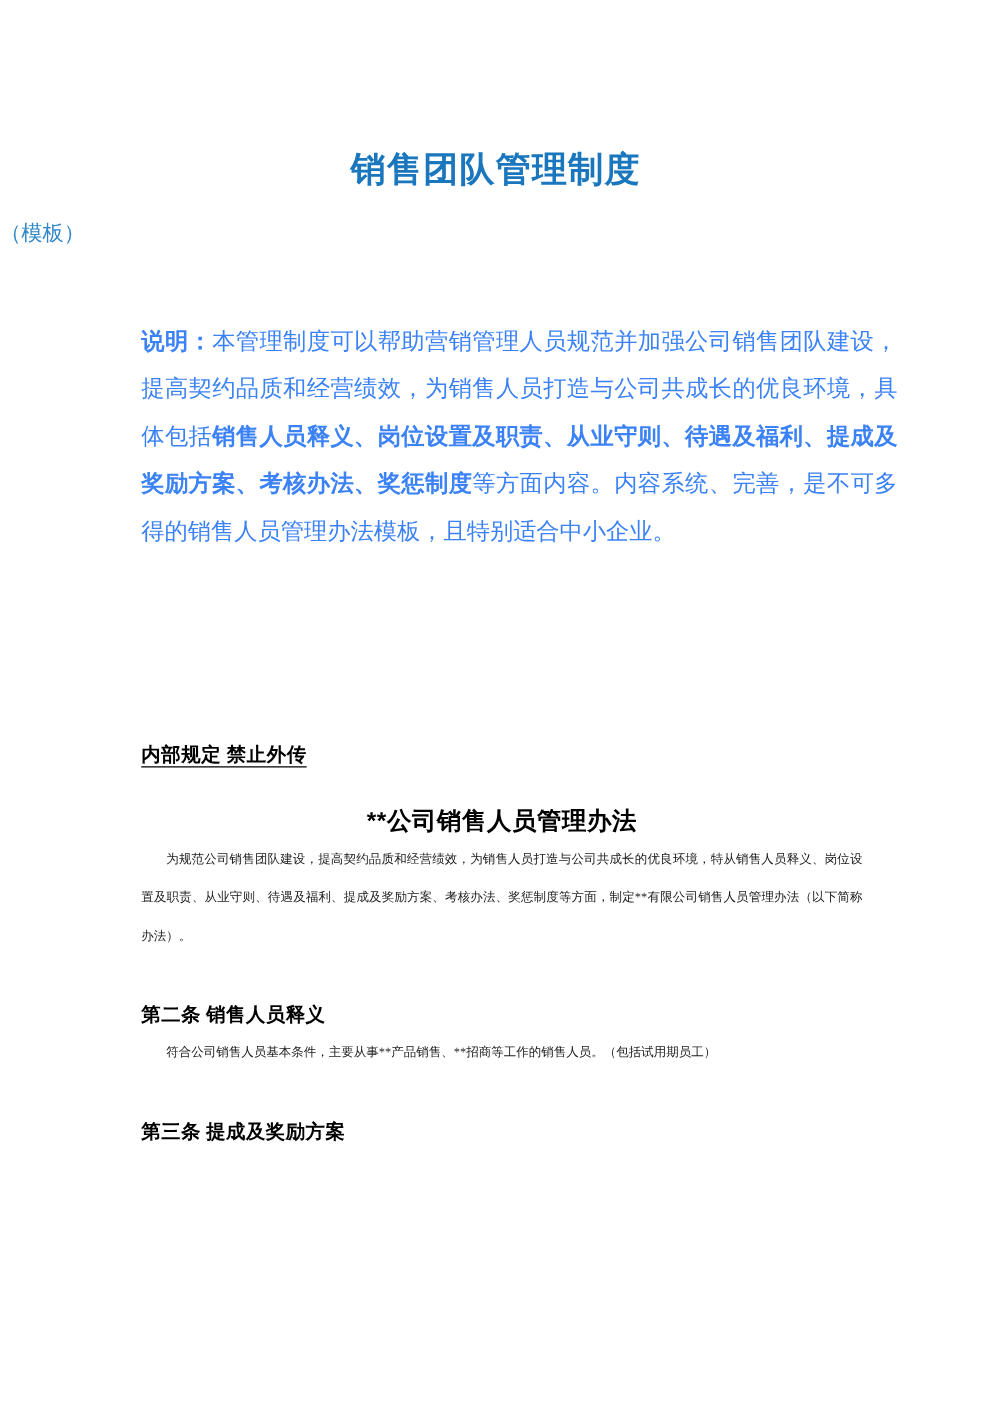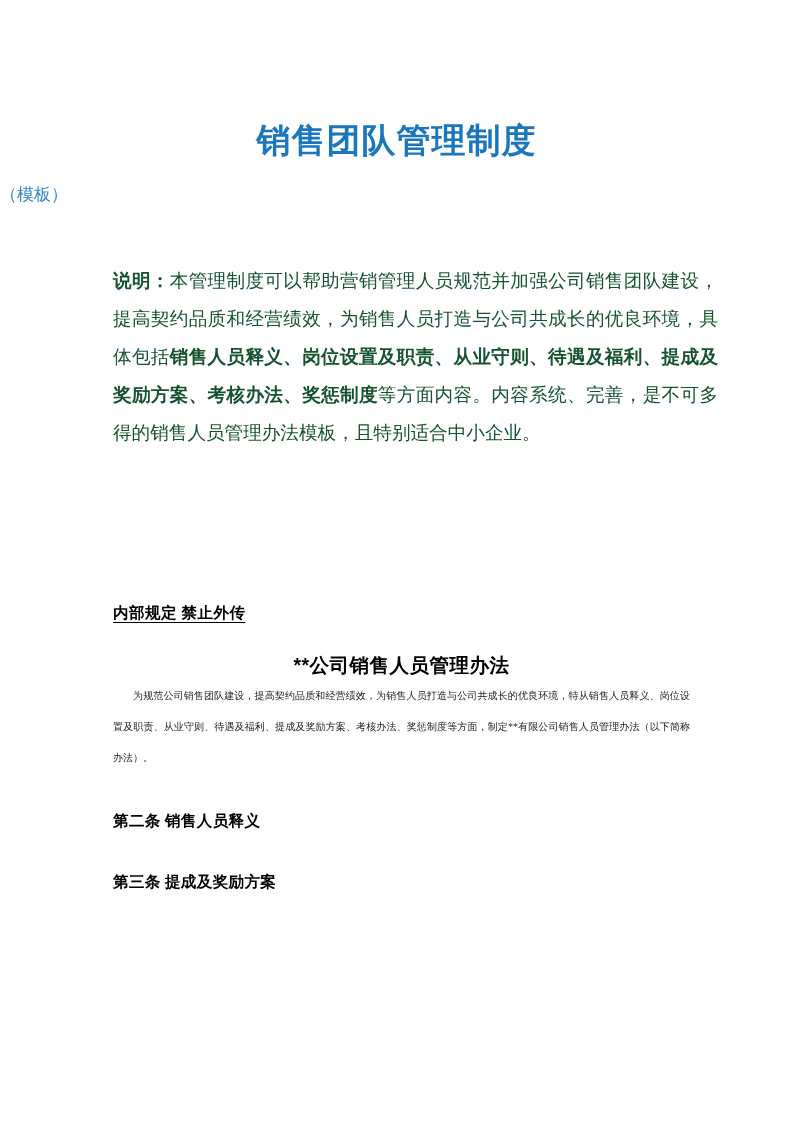--- a/index.html
+++ b/index.html
@@ -25,21 +25,21 @@
   }
 
   
   .cover {
     padding-top: 118px;
   }
   .doc-title {
     text-align: center;
     font-family: "Liberation Sans", "DejaVu Sans", sans-serif;
     font-weight: bold;
-    font-size: 34px;
+    font-size: 28px;
     letter-spacing: 1px;
     color: #1a76bd;
     line-height: 1.3;
     margin: 0;
   }
   .doc-subtitle {
     font-family: "Liberation Sans", "DejaVu Sans", sans-serif;
     font-size: 17px;
     color: #2f87c9;
     margin: 22px 0 0 0;
@@ -47,21 +47,21 @@
   }
 
   
   .intro {
     margin: 56px 75px 0 113px;
     font-family: "Liberation Sans", "DejaVu Sans", sans-serif;
     font-size: 18.6px;
     line-height: 38px;
     text-align: justify;
     text-justify: inter-ideograph;
-    color: #14532d;
+    color: #3b82f6;
   }
   .intro .lead {
     font-weight: bold;
   }
   .intro .em {
     font-weight: bold;
   }
 
   
   .inner {
@@ -129,18 +129,19 @@
 
     <div class="confidential-wrap">
       <span class="confidential">内部规定  禁止外传</span>
     </div>
 
     <div class="inner-title">**公司销售人员管理办法</div>
 
     <div class="clause-body">为规范公司销售团队建设，提高契约品质和经营绩效，为销售人员打造与公司共成长的优良环境，特从销售人员释义、岗位设置及职责、从业守则、待遇及福利、提成及奖励方案、考核办法、奖惩制度等方面，制定**有限公司销售人员管理办法（以下简称办法）。</div>
 
     <div class="clause-head spaced">第二条  销售人员释义</div>
+    <div class="clause-body">符合公司销售人员基本条件，主要从事**产品销售、**招商等工作的销售人员。（包括试用期员工）</div>
 
     <div class="clause-head spaced">第三条  提成及奖励方案</div>
 
   </div>
 
 </div>
 
 </body></html>

